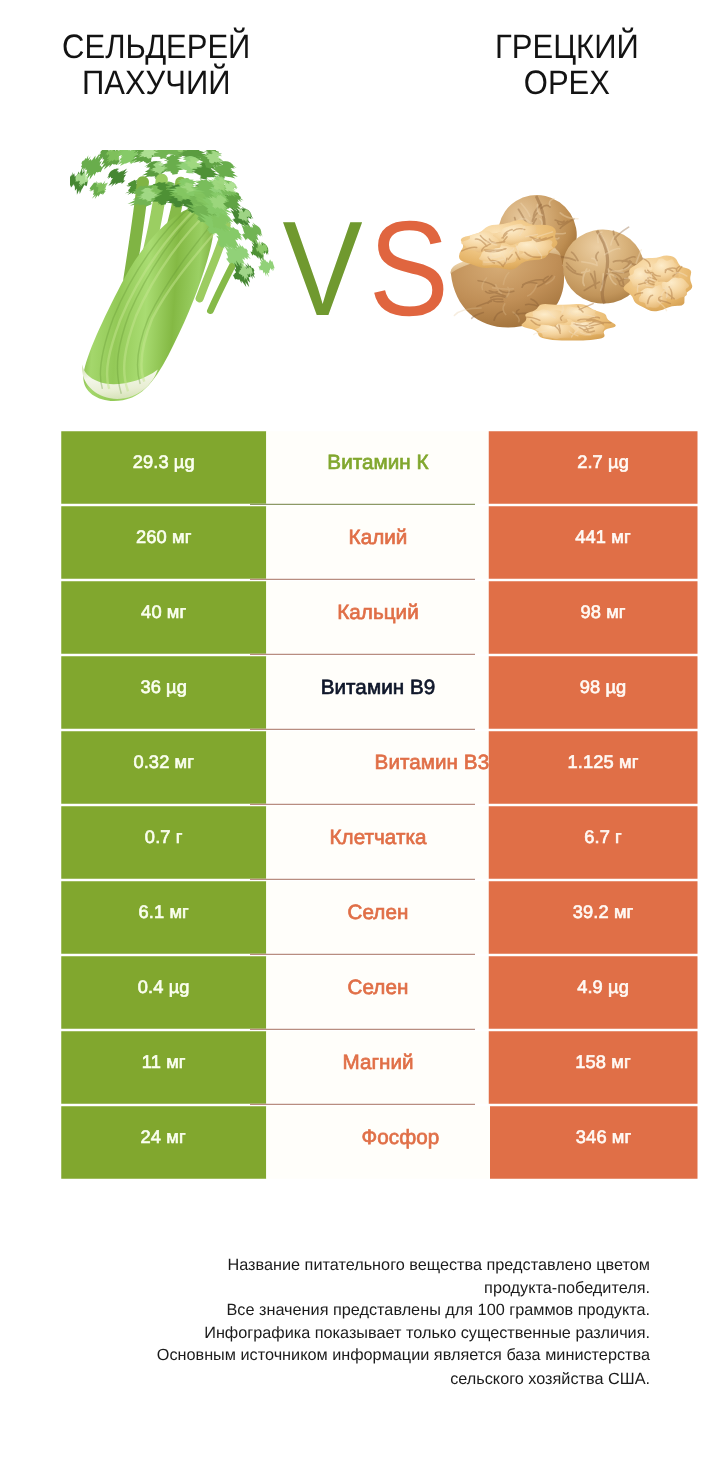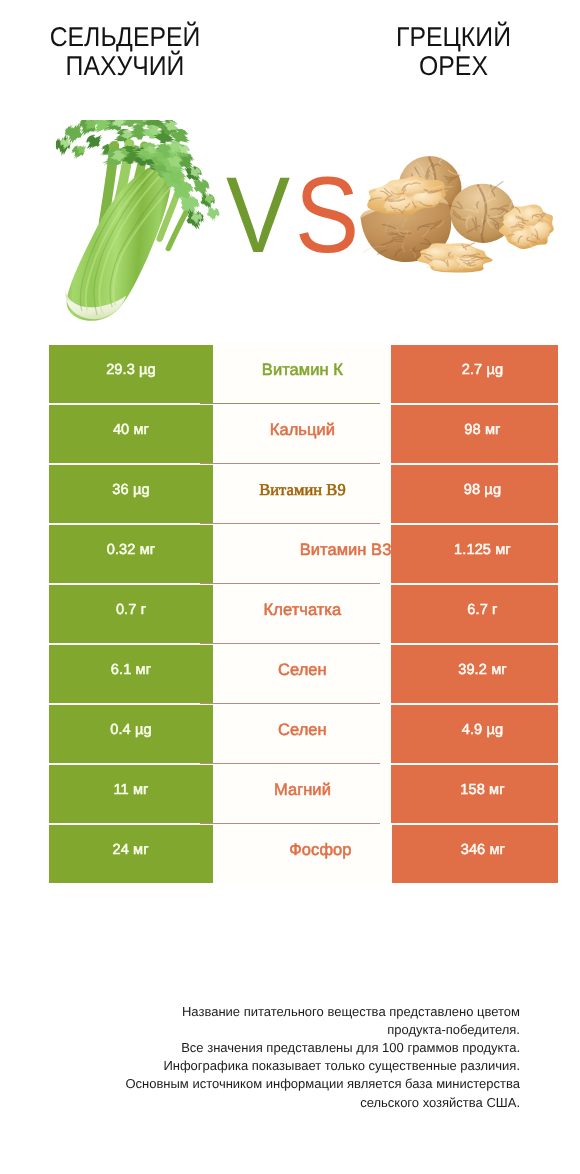--- a/index.html
+++ b/index.html
@@ -452,35 +452,47 @@
         <div class="cell mid" style="color: rgb(129, 167, 46);">
           <span>Витамин К</span>
         </div>
         <div class="cell right">
           <span>2.7 µg</span>
         </div>
         <div class="divider" style="background: rgb(141, 153, 101);"></div>
       </div>
       <div class="row">
         <div class="cell left">
+          <span>260 мг</span>
+        </div>
+        <div class="cell mid" style="color: rgb(224, 111, 71);">
+          <span>Калий</span>
+        </div>
+        <div class="cell right">
+          <span>441 мг</span>
+        </div>
+        <div class="divider" style="background: rgb(184, 141, 128);"></div>
+      </div>
+      <div class="row">
+        <div class="cell left">
           <span>40 мг</span>
         </div>
         <div class="cell mid" style="color: rgb(224, 111, 71);">
           <span>Кальций</span>
         </div>
         <div class="cell right">
           <span>98 мг</span>
         </div>
         <div class="divider" style="background: rgb(184, 141, 128);"></div>
       </div>
       <div class="row">
         <div class="cell left">
           <span>36 µg</span>
         </div>
-        <div class="cell mid" style="color: #a16207; font-family: Liberation Serif, serif;">
+        <div class="cell mid" style="color: #0f172a;">
           <span>Витамин B9</span>
         </div>
         <div class="cell right">
           <span>98 µg</span>
         </div>
         <div class="divider" style="background: rgb(184, 141, 128);"></div>
       </div>
       <div class="row">
         <div class="cell left">
           <span>0.32 мг</span>

